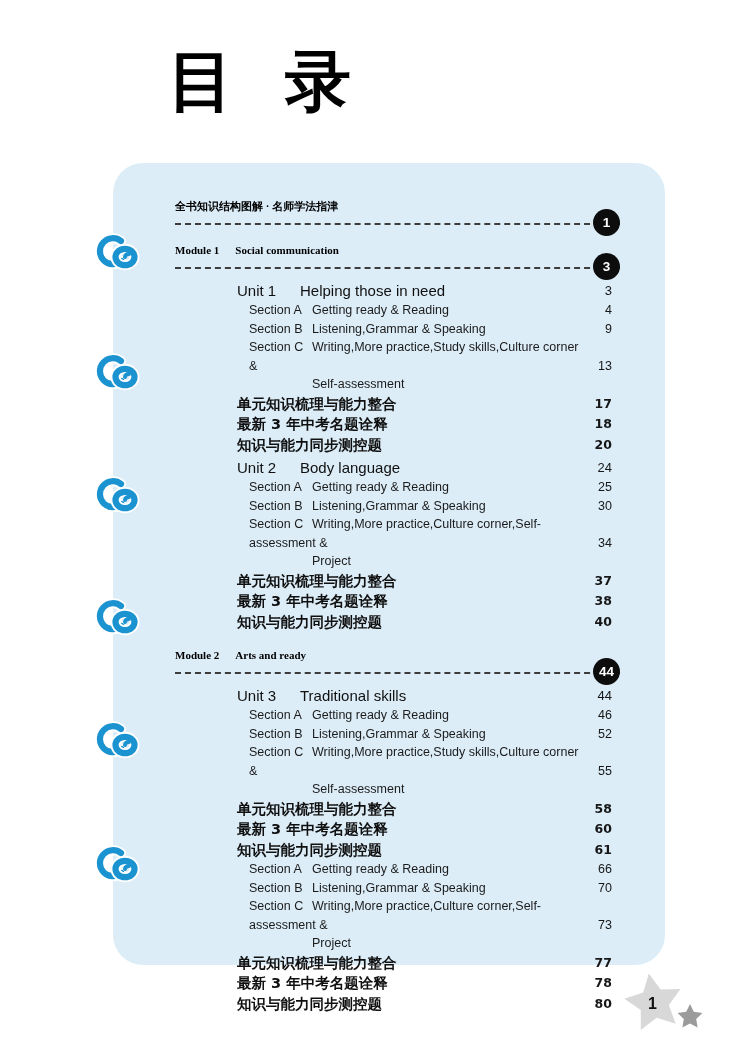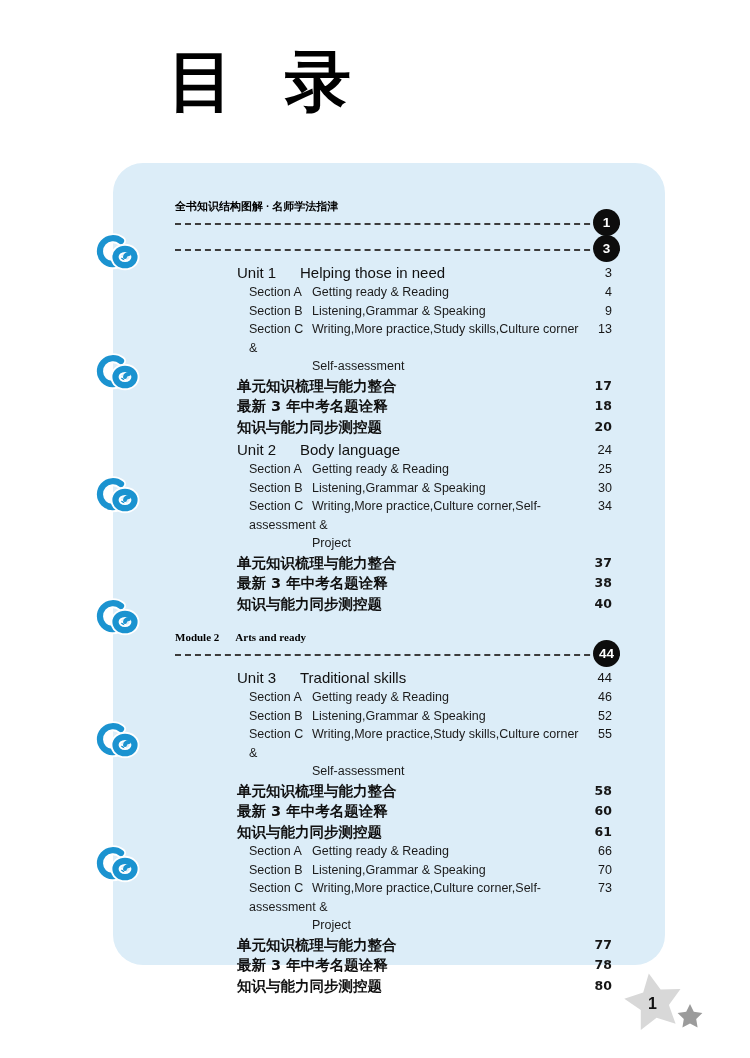--- a/index.html
+++ b/index.html
@@ -40,21 +40,21 @@
     width:27px;height:27px;border-radius:50%;
     background:#0d0d0d;color:#fff;
     display:flex;align-items:center;justify-content:center;
     font-size:13.5px;font-weight:bold;
   }
   .front-heading{margin-top:0;}
   .module-heading-1{margin-top:15px;}
   .module-heading-2{margin-top:13px;}
   
   .entries{margin:11px 8px 0 62px;}
-  .row{display:flex;align-items:flex-start;color:#1b1b1b;}
+  .row{display:flex;align-items:center;color:#1b1b1b;}
   .row .left{flex:1;}
   .row .lbl{display:inline-block;width:63px;}
   .row .cont{padding-left:63px;}
   .row.section{font-size:12.5px;line-height:18.5px;margin-left:12px;}
   .row.unit{font-size:15px;line-height:21px;margin-top:2px;color:#101010;}
   .row.cn{
     font-size:14.5px;line-height:20.5px;font-weight:bold;color:#101010;
     font-family:"DejaVu Sans","Liberation Sans",sans-serif;
     gap:6px;
   }
@@ -76,20 +76,21 @@
 
 <div class="panel">
   <div class="panel-content">
 
     <div class="heading-row front-heading">
       <span class="heading-title">全书知识结构图解 · 名师学法指津</span>
       <span class="page-badge">1</span>
     </div>
 
     <div class="heading-row module-heading-1">
+      <span class="heading-title"><span class="mod-label">Module 1</span><span>Social communication</span></span>
       <span class="page-badge">3</span>
     </div>
     <div class="entries">
         <div class="row unit">
           <div class="left"><span class="lbl">Unit 1</span><span>Helping those in need</span></div>
           <span class="pg">3</span>
         </div>
         <div class="row section">
           <div class="left"><span class="lbl">Section A</span><span>Getting ready &amp; Reading</span></div>
           <span class="pg">4</span>

